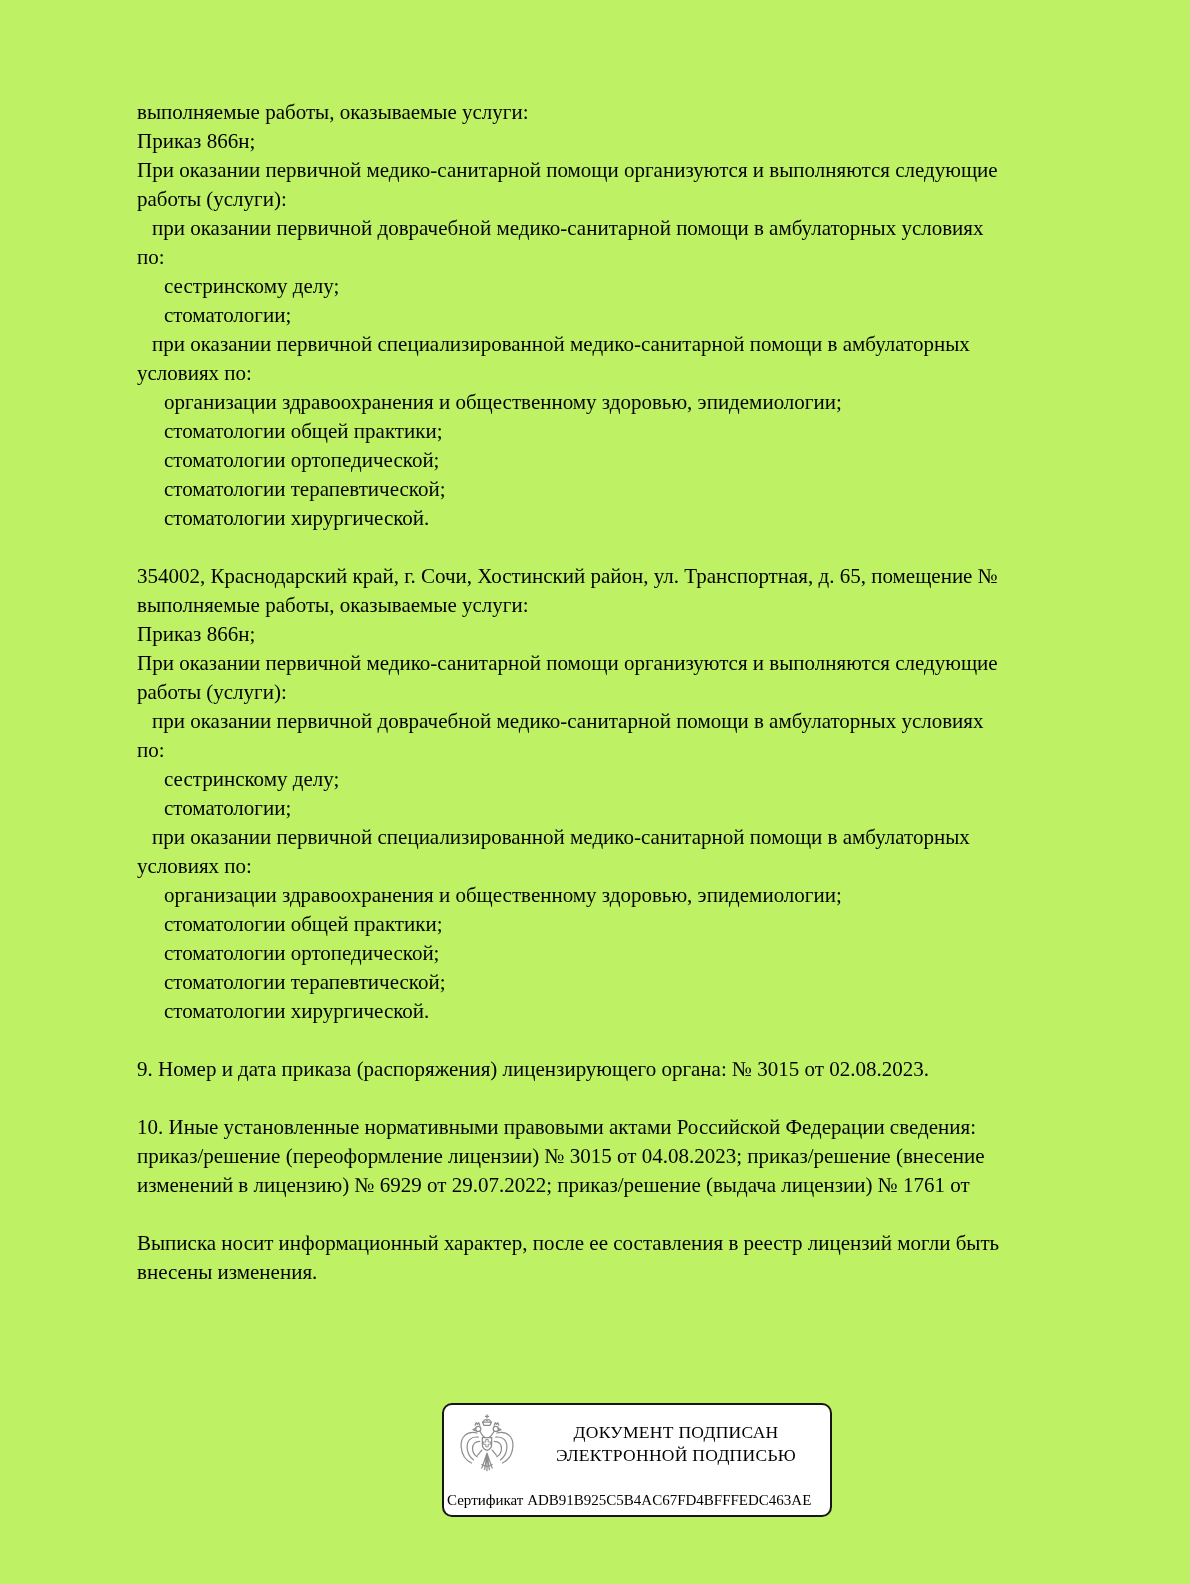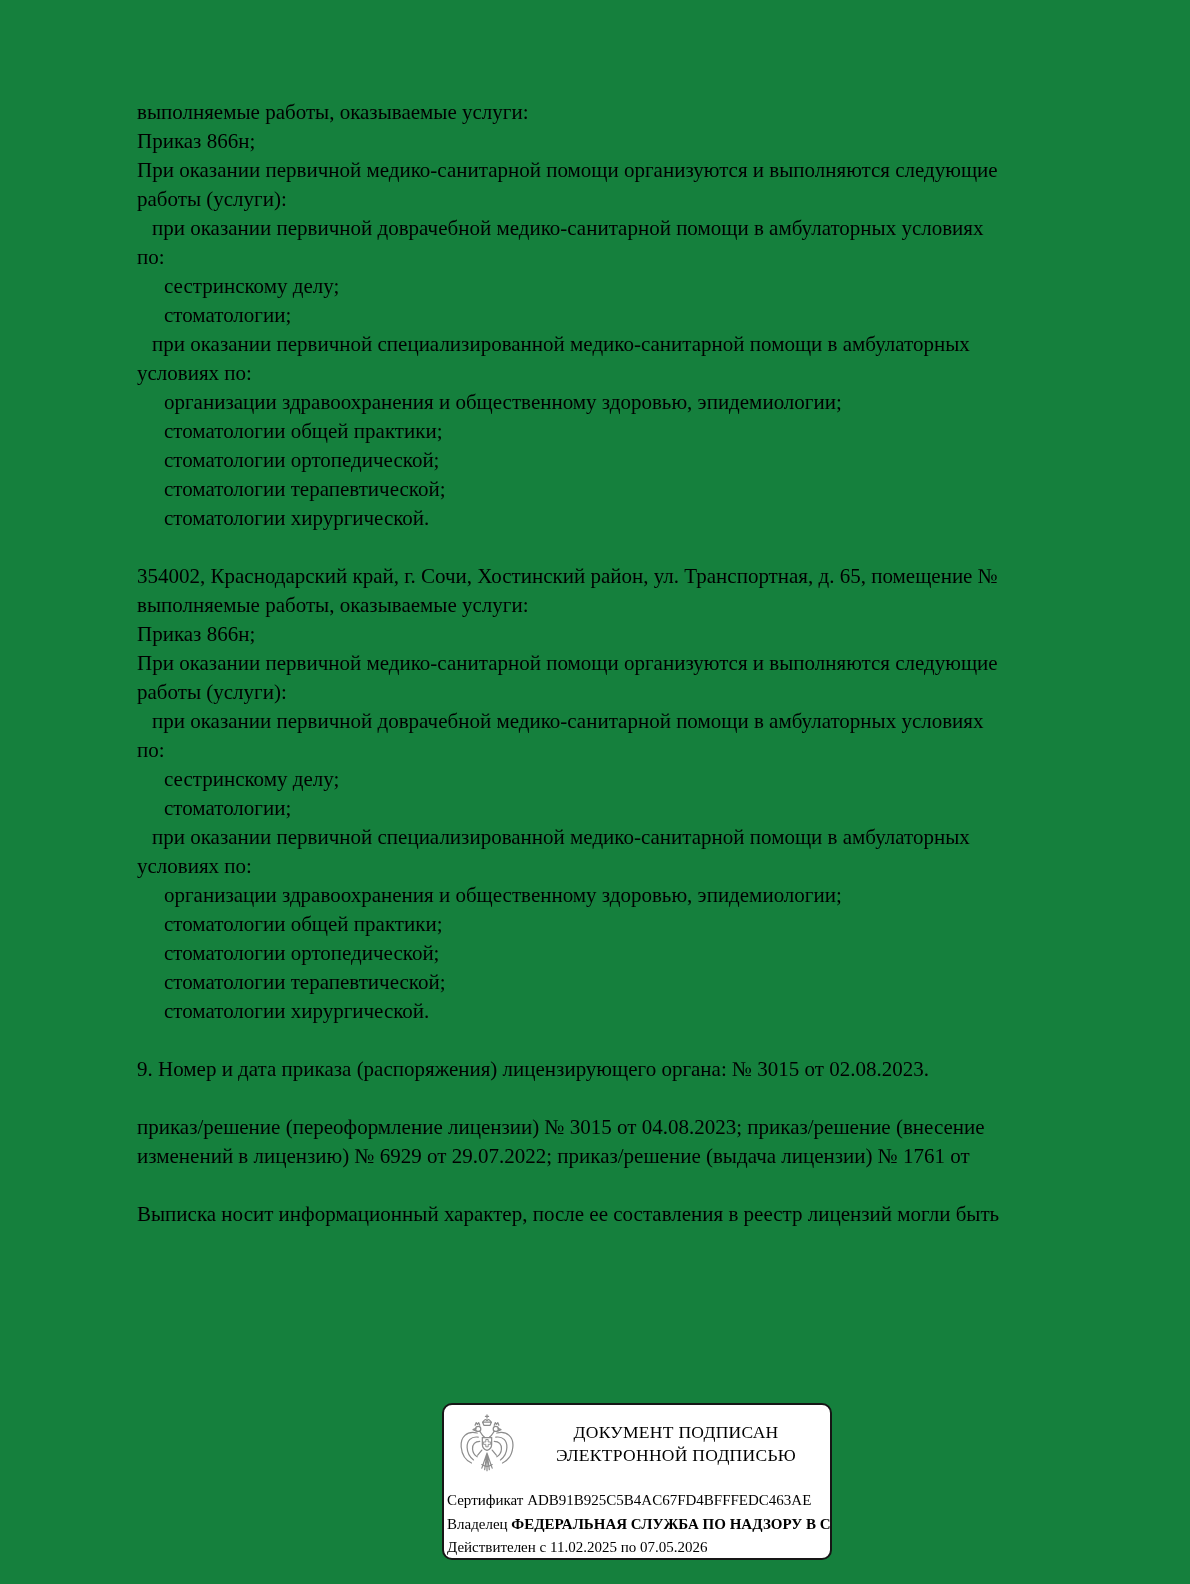--- a/index.html
+++ b/index.html
@@ -4,21 +4,21 @@
 <style>
   html, body {
     margin: 0;
     padding: 0;
     background: #ffffff;
   }
   .page {
     position: relative;
     width: 1190px;
     height: 1584px;
-    background: #15803d;
+    background: #bef264;
     font-family: "Liberation Serif", "DejaVu Serif", serif;
     color: #000000;
     overflow: hidden;
   }
   .doc-text {
     position: absolute;
     left: 137px;
     top: 98px;
     width: 1010px;
     font-size: 21px;
@@ -28,21 +28,21 @@
   .line { min-height: 29px; }
   .indent-0 { padding-left: 0; }
   .indent-1 { padding-left: 15px; }
   .indent-2 { padding-left: 27px; }
 
   .stamp {
     position: absolute;
     left: 442px;
     top: 1403px;
     width: 390px;
-    height: 157px;
+    height: 114px;
     border: 2.5px solid #161616;
     border-radius: 10px;
     background: #ffffff;
     box-sizing: border-box;
     overflow: hidden;
   }
   .stamp-emblem {
     position: absolute;
     left: 12px;
     top: 8px;
@@ -104,24 +104,26 @@
       <div class="line indent-1">при оказании первичной специализированной медико-санитарной помощи в амбулаторных</div>
       <div class="line indent-0">условиях по:</div>
       <div class="line indent-2">организации здравоохранения и общественному здоровью, эпидемиологии;</div>
       <div class="line indent-2">стоматологии общей практики;</div>
       <div class="line indent-2">стоматологии ортопедической;</div>
       <div class="line indent-2">стоматологии терапевтической;</div>
       <div class="line indent-2">стоматологии хирургической.</div>
       <div class="line indent-0">&nbsp;</div>
       <div class="line indent-0">9. Номер и дата приказа (распоряжения) лицензирующего органа: № 3015 от 02.08.2023.</div>
       <div class="line indent-0">&nbsp;</div>
+      <div class="line indent-0">10. Иные установленные нормативными правовыми актами Российской Федерации сведения:</div>
       <div class="line indent-0">приказ/решение (переоформление лицензии) № 3015 от 04.08.2023; приказ/решение (внесение</div>
       <div class="line indent-0">изменений в лицензию) № 6929 от 29.07.2022; приказ/решение (выдача лицензии) № 1761 от</div>
       <div class="line indent-0">&nbsp;</div>
       <div class="line indent-0">Выписка носит информационный характер, после ее составления в реестр лицензий могли быть</div>
+      <div class="line indent-0">внесены изменения.</div>
     </div>
 
   <div class="stamp">
     <svg class="stamp-emblem" viewBox="0 0 120 132" xmlns="http://www.w3.org/2000/svg" aria-hidden="true">
       <g stroke="#8d8d8d" fill="none" stroke-width="2.4" stroke-linecap="round" stroke-linejoin="round">
         <path d="M60 2 v6 M57 5 h6"></path>
         <path d="M52 16 Q56 8 60 13 Q64 8 68 16"></path>
         <path d="M51.5 16 h17 l-2.5 6 h-12 z"></path>
         <path d="M37 22 l2 -5 2.5 3 2.5 -3 2 5"></path>
         <path d="M74 22 l2 -5 2.5 3 2.5 -3 2 5"></path>

